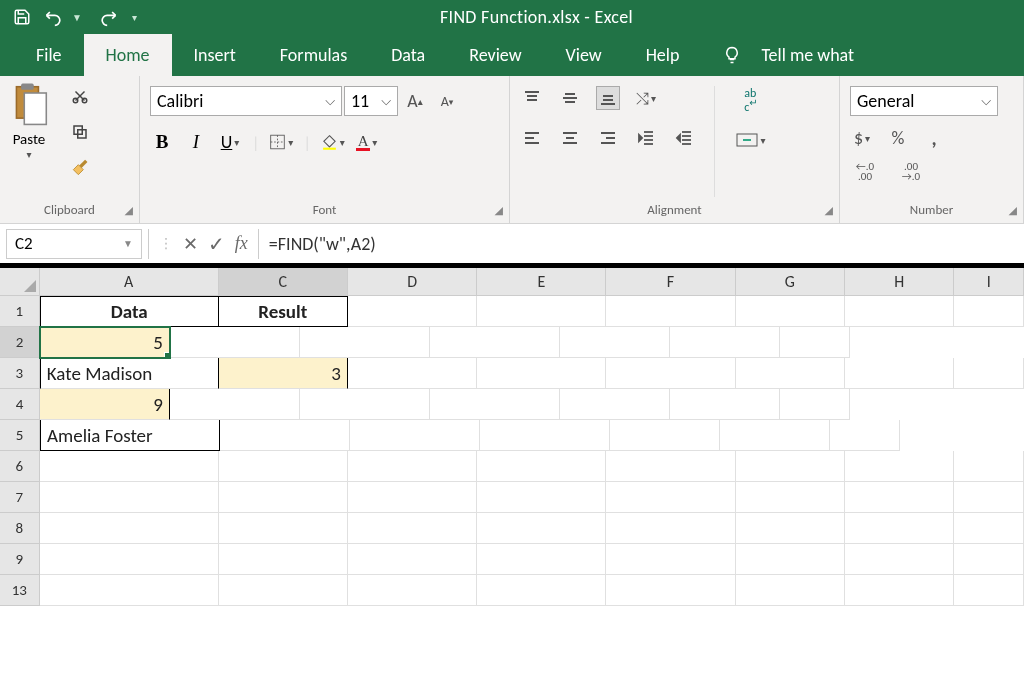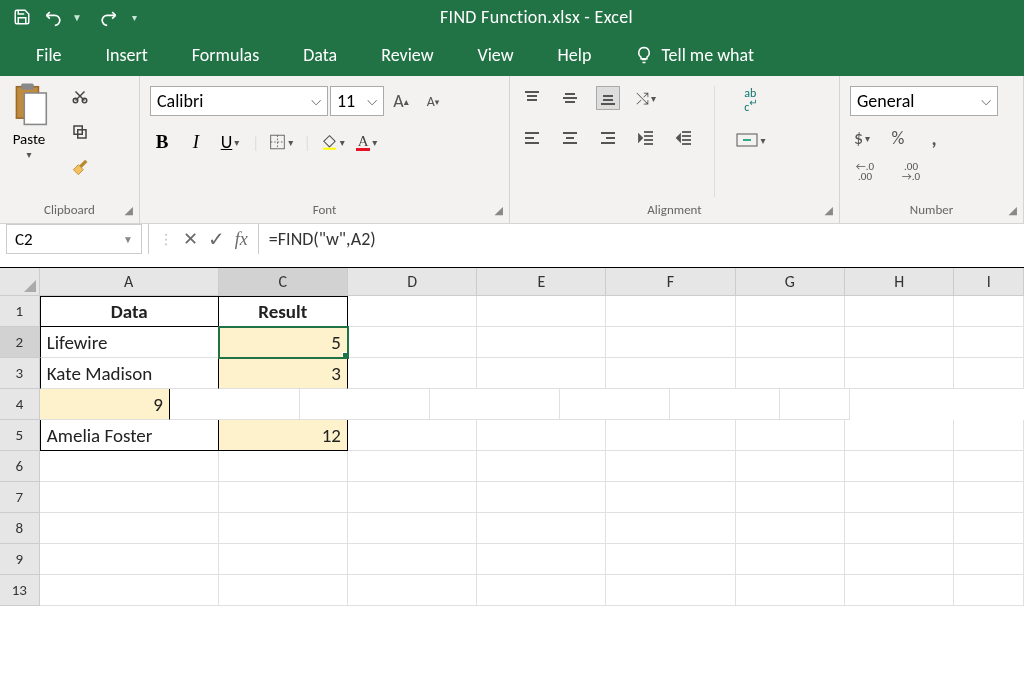--- a/index.html
+++ b/index.html
@@ -19,21 +19,21 @@
   
   .ribbon { background:#f3f2f1; height:148px; display:flex; border-bottom:1px solid #d4d4d4; }
   .group { border-right:1px solid #d4d4d4; padding:6px 10px 2px 10px; display:flex; flex-direction:column; justify-content:space-between; position:relative;}
   .group-label-row { display:flex; justify-content:center; align-items:center; gap:6px; font-size:13px; color:#666; height:24px; position:relative; }
   .group-label-row .dbl { position:absolute; right:-4px; bottom:4px; font-size:11px; color:#888; cursor:pointer; }
   .group-ctrls { display:flex; flex:1; align-items:flex-start; gap:20px; }
   .stack { display:flex; flex-direction:column; gap:6px; }
   .rowline { display:flex; align-items:center; gap:2px; }
 
   
-  .fbar-row { height:44px; display:flex; align-items:flex-start; border-bottom:1px solid #000000; background:#fff; }
+  .fbar-row { height:44px; display:flex; align-items:center; border-bottom:5px solid #000000; background:#fff; }
   .namebox { width:136px; height:30px; border:1px solid #ccc; margin:0 6px; display:flex; align-items:center; padding:0 8px; font-size:17px; font-family:Calibri; justify-content:space-between; }
   .namebox .dd { font-size:10px; color:#888; }
   .fbar-btns { display:flex; align-items:center; gap:10px; padding:0 10px; color:#6a6a6a; border-left:1px solid #ccc; border-right:1px solid #ccc; height:30px;}
   .fbar { flex:1; height:30px; padding:0 10px; font-size:18px; font-family:Calibri; display:flex; align-items:center; color:#333; }
   .fbar-btns span { cursor:pointer; font-family:Calibri; }
 
   
   .grid { display:flex; flex-direction:column; }
   .col-headers { display:flex; height:28px; background:#e6e6e6; border-bottom:1px solid #ccc;}
   .corner { width:40px; background:#e6e6e6; border-right:1px solid #ccc; position:relative; }
@@ -89,27 +89,28 @@
           <polyline points="21 10 17 14"></polyline>
         </svg>
     </div>
     <span style="font-size:10px;color:#c8e6d5;padding-left:6px">▾</span>
   </div>
   <div class="title-text">FIND Function.xlsx  -  Excel</div>
 </div>
 
 <div class="tabs">
   <div class="tab">File</div>
+  <div class="tab active">Home</div>
   <div class="tab">Insert</div>
   <div class="tab">Formulas</div>
   <div class="tab">Data</div>
   <div class="tab">Review</div>
   <div class="tab">View</div>
   <div class="tab">Help</div>
-  <div class="tab" style="display:flex;align-items:center;gap:8px;">
+  <div class="tab" style="display:flex;align-items:center;gap:20px;">
     <svg width="18" height="18" viewBox="0 0 24 24" fill="none" stroke="#fff" stroke-width="2">
         <path d="M9 18h6M10 22h4M12 2a7 7 0 0 0-4 12.7V17h8v-2.3A7 7 0 0 0 12 2z"></path>
       </svg>
     <span>Tell me what</span>
   </div>
 </div>
 
 <div class="ribbon">
 
   <div class="group" style="width:140px">
@@ -150,21 +151,21 @@
     </div>
     <div class="group-label-row">
         <span>Clipboard</span>
         <span class="dbl">◢</span>
       </div>
   </div>
 
   <div class="group" style="width:370px">
     <div class="stack" style="flex:1;gap:14px;padding-top:4px">
       <div class="rowline">
-        <div class="combo" style="width:178px">
+        <div class="combo" style="width:192px">
             <span>Calibri</span>
             <span class="chev">⌵</span>
           </div>
         <div class="combo" style="width:54px">
             <span>11</span>
             <span class="chev">⌵</span>
           </div>
         <div class="icon-sm gray" style="font-size:18px;width:30px">
             <span>A</span>
             <sup style="font-size:10px">▴</sup>
@@ -378,21 +379,20 @@
     <div class="cell" style="width:130px"></div>
     <div class="cell" style="width:130px"></div>
     <div class="cell" style="width:130px"></div>
     <div class="cell" style="width:110px"></div>
     <div class="cell" style="width:110px"></div>
     <div class="cell" style="width:70px"></div>
   </div>
 
   <div class="row">
     <div class="rh sel">2</div>
-    <div class="cell boxed-r" style="width:180px;border-left:1px solid #000">Lifewire</div>
     <div class="cell right yellow boxed-r active-cell" style="width:130px">5</div>
     <div class="cell" style="width:130px"></div>
     <div class="cell" style="width:130px"></div>
     <div class="cell" style="width:130px"></div>
     <div class="cell" style="width:110px"></div>
     <div class="cell" style="width:110px"></div>
     <div class="cell" style="width:70px"></div>
   </div>
 
   <div class="row">
@@ -414,21 +414,20 @@
     <div class="cell" style="width:130px"></div>
     <div class="cell" style="width:130px"></div>
     <div class="cell" style="width:110px"></div>
     <div class="cell" style="width:110px"></div>
     <div class="cell" style="width:70px"></div>
   </div>
 
   <div class="row">
     <div class="rh">5</div>
     <div class="cell boxed-r boxed-b" style="width:180px;border-left:1px solid #000">Amelia Foster</div>
-    <div class="cell right yellow boxed-r boxed-b" style="width:130px">12</div>
     <div class="cell" style="width:130px"></div>
     <div class="cell" style="width:130px"></div>
     <div class="cell" style="width:130px"></div>
     <div class="cell" style="width:110px"></div>
     <div class="cell" style="width:110px"></div>
     <div class="cell" style="width:70px"></div>
   </div>
 
   <div class="row">
       <div class="rh">6</div>

